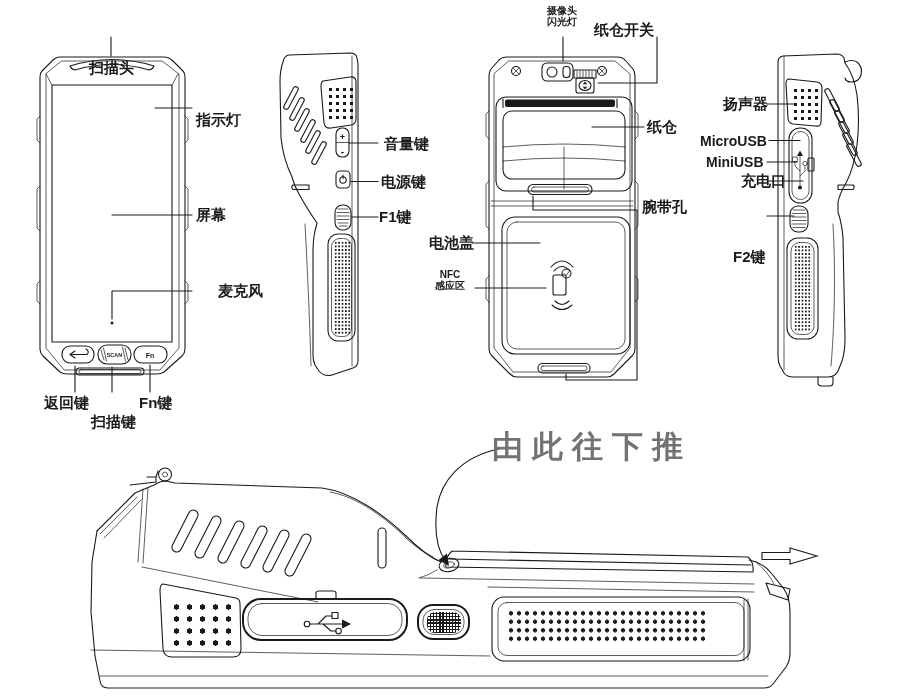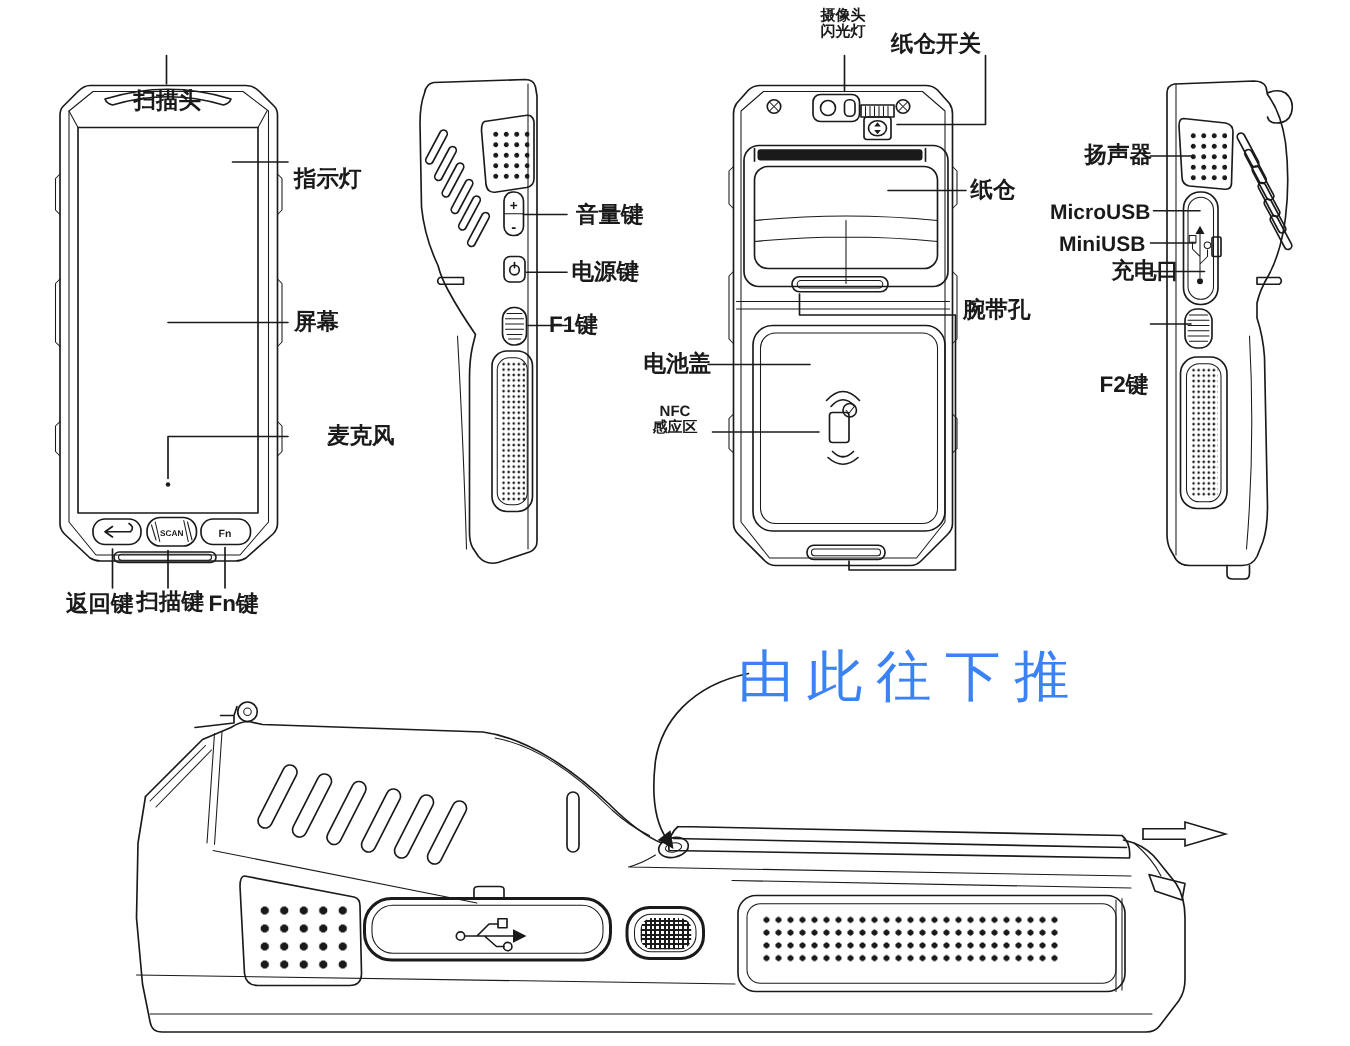--- a/index.html
+++ b/index.html
@@ -9,21 +9,21 @@
   .s{stroke:#1a1a1a;fill:none;stroke-width:1.1;stroke-linecap:round;stroke-linejoin:round;}
   .s2{stroke:#1a1a1a;fill:none;stroke-width:2;stroke-linecap:round;stroke-linejoin:round;}
   .thin{stroke:#1a1a1a;fill:none;stroke-width:.7;stroke-linecap:round;stroke-linejoin:round;}
   .fil{fill:#1a1a1a;stroke:none;}
   .wfil{fill:#ffffff;stroke:#1a1a1a;stroke-width:1.1;}
   svg text{font-family:"Liberation Sans","DejaVu Sans",sans-serif;fill:#1a1a1a;}
   .lbl{position:absolute;font-size:15px;font-weight:700;line-height:1.05;white-space:nowrap;}
   .lbl-en{font-size:14px;}
   .stack{position:absolute;text-align:center;font-weight:700;font-size:10px;line-height:1.1;}
   .push-note{position:absolute;font-family:"Liberation Serif","DejaVu Serif",serif;
-             font-size:37px;font-weight:400;letter-spacing:9px;color:#3b82f6;white-space:nowrap;}
+             font-size:31px;font-weight:700;letter-spacing:9px;color:#737373;white-space:nowrap;}
   .tex{position:absolute;}
   .dots-lg{background-image:radial-gradient(#1a1a1a 1.5px,rgba(0,0,0,0) 1.7px);background-size:7px 7px;}
   .dots-fine{background-image:radial-gradient(#1a1a1a .8px,rgba(0,0,0,0) .95px);background-size:3.4px 3.6px;}
   .dots-big{background-image:radial-gradient(#1a1a1a 2.7px,rgba(0,0,0,0) 3px);background-size:13px 12px;}
   .dots-grip{background-image:radial-gradient(#1a1a1a 1.8px,rgba(0,0,0,0) 2px);background-size:8px 8.5px;}
   .ribs{background-image:repeating-linear-gradient(90deg,#1a1a1a 0 1.2px,rgba(0,0,0,0) 1.2px 3.1px),
         repeating-linear-gradient(0deg,#1a1a1a 0 1.2px,rgba(0,0,0,0) 1.2px 3.1px);border-radius:8px;}
 </style>
 </head>
 <body>
@@ -203,26 +203,26 @@
 <div class="tex dots-fine" style="left:794px;top:245px;width:18px;height:87px;"></div>
 <div class="tex dots-big" style="left:170px;top:601px;width:62px;height:48px;"></div>
 <div class="tex dots-grip" style="left:507px;top:609px;width:200px;height:33px;"></div>
 <div class="tex ribs" style="left:427px;top:612px;width:34px;height:21px;"></div>
 
 <div class="lbl" style="left:89px;top:16px;margin-top:44px;">扫描头</div>
 <div class="lbl" style="left:196px;top:112px;">指示灯</div>
 <div class="lbl" style="left:196px;top:207px;">屏幕</div>
 <div class="lbl" style="left:196px;top:283px;margin-left:22px;">麦克风</div>
 <div class="lbl" style="left:44px;top:395px;">返回键</div>
-<div class="lbl" style="left:91px;top:394px;">扫描键</div>
+<div class="lbl" style="left:91px;top:414px;">扫描键</div>
 <div class="lbl" style="left:139px;top:395px;">Fn键</div>
 
 <div class="lbl" style="left:368px;top:136px;margin-left:16px;">音量键</div>
 <div class="lbl" style="left:381px;top:174px;">电源键</div>
-<div class="lbl" style="left:366px;top:209px;">F1键</div>
+<div class="lbl" style="left:379px;top:209px;">F1键</div>
 
 <div class="stack" style="left:538px;top:5px;width:48px;">
   <div>摄像头</div>
   <div>闪光灯</div>
 </div>
 <div class="lbl" style="left:594px;top:22px;">纸仓开关</div>
 <div class="lbl" style="left:647px;top:119px;">纸仓</div>
 <div class="lbl" style="left:642px;top:199px;">腕带孔</div>
 <div class="lbl" style="left:429px;top:235px;">电池盖</div>
 <div class="stack" style="left:426px;top:269px;width:48px;">

